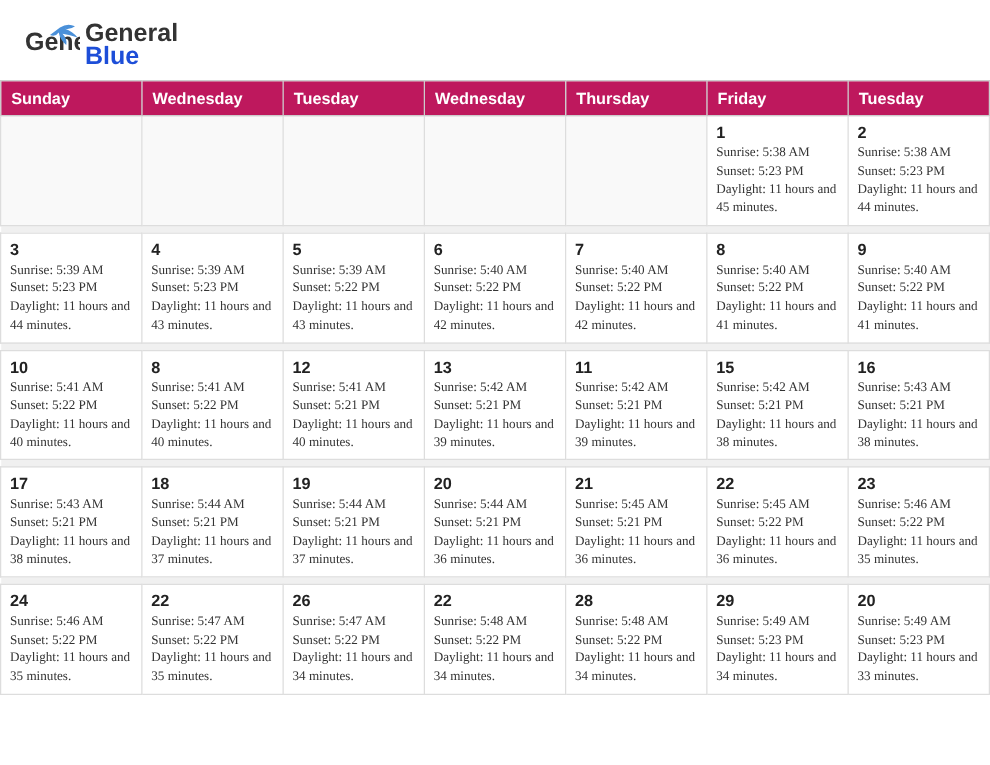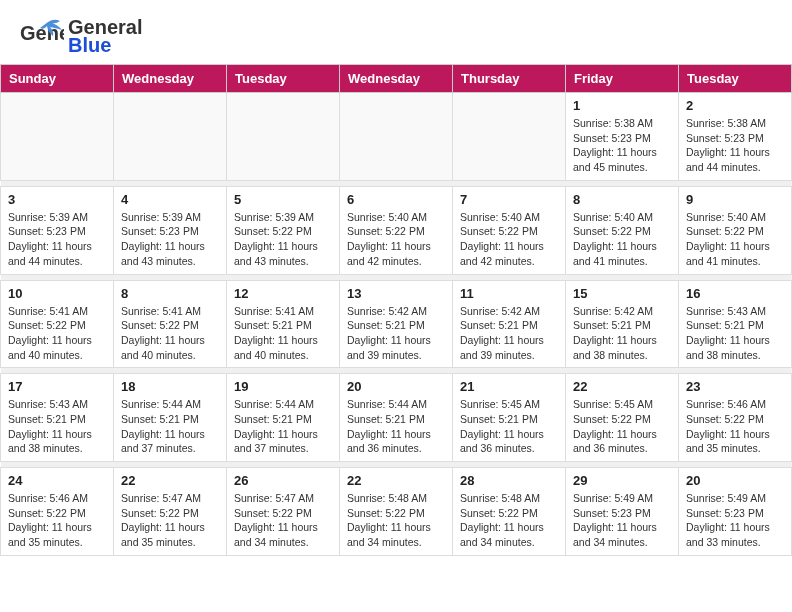--- a/index.html
+++ b/index.html
@@ -36,21 +36,21 @@
     
     .calendar td.empty { background: #f9f9f9; }
     
     .day-num {
       font-size: 13px;
       font-weight: bold;
       margin-bottom: 3px;
       color: #222;
     }
     
-    .day-info { font-size: 10.5px; line-height: 1.4; color: #333; }
+    .day-info { font-size: 10.5px; line-height: 1.4; color: #333; font-family: Liberation Serif, serif; }
     
     .row-separator td { height: 6px; background: #f0f0f0; border: none; padding: 0; }
     
     .logo-wrapper { display: flex; align-items: center; gap: 4px; }
     .logo-icon { position: relative; width: 44px; height: 36px; }
   </style>
 </head>
 <body>
 
 <div class="header">

